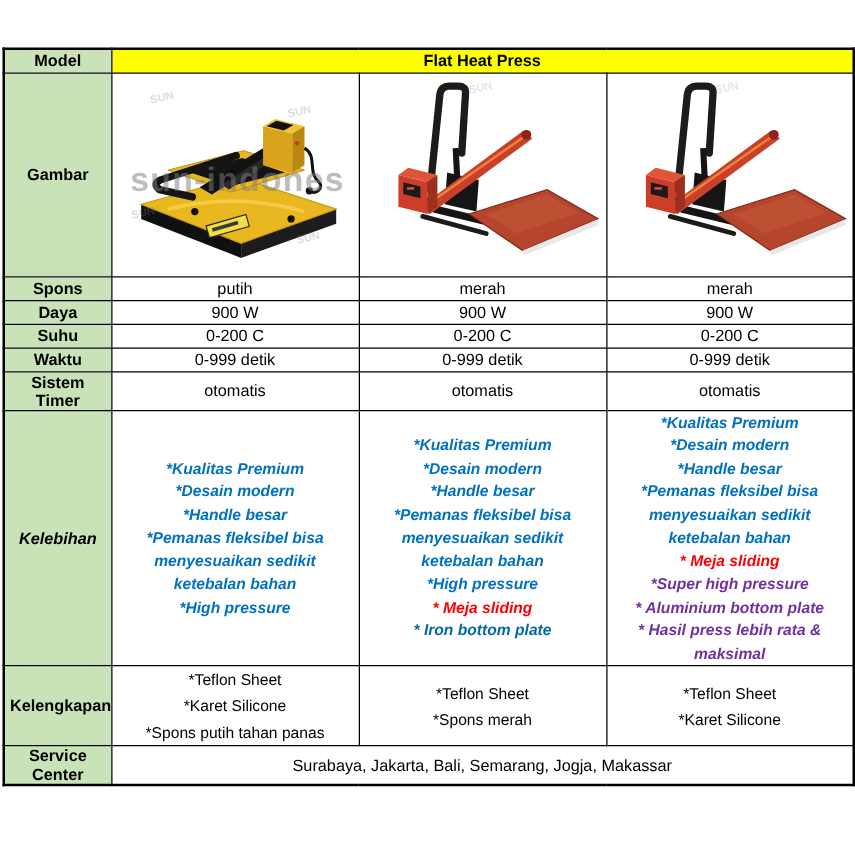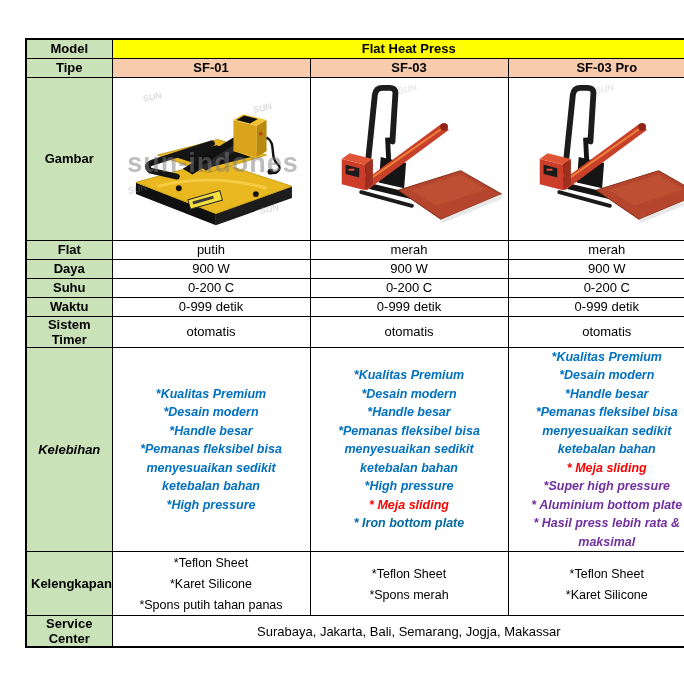--- a/index.html
+++ b/index.html
@@ -6,21 +6,21 @@
     --header-green:#c9e2b8;
     --model-yellow:#ffff00;
     --tipe-peach:#f8cbad;
     --blue:#0070c0;
     --red:#ff0000;
     --purple:#7030a0;
   }
   *{box-sizing:border-box;margin:0;padding:0;}
   html,body{background:#fff;}
   body{font-family:"Liberation Sans",sans-serif;color:#000;}
-  .page{width:684px;height:684px;overflow:hidden;background:#fff;position:relative;padding-left:23px;}
+  .page{width:684px;height:684px;overflow:hidden;background:#fff;position:relative;}
   table.cmp{
     border-collapse:collapse;
     table-layout:fixed;
     width:680px;
     margin:38px 2px 0 2px;
     border:2px solid #000;
   }
   table.cmp td{
     border:1.5px solid #000;
     font-size:13px;
@@ -73,26 +73,20 @@
         <col style="width:198px">
         <col style="width:198px">
     </colgroup>
 
     <tbody>
         <tr class="r-s">
       <td class="hdr">Model</td>
       <td class="model-val" colspan="3">Flat Heat Press</td>
     </tr>
 
-    <tr class="r-s">
-      <td class="hdr">Tipe</td>
-      <td class="tipe-val">SF-01</td>
-      <td class="tipe-val">SF-03</td>
-      <td class="tipe-val">SF-03 Pro</td>
-    </tr>
 
 
     <tr class="r-gambar">
       <td class="hdr">Gambar</td>
 
       <td class="img-cell">
         <div class="imgwrap">
           <svg width="186" height="156" viewBox="0 0 190 160">
 
             <polygon points="18,104 100,136 100,148 18,116" fill="#101010"></polygon>
@@ -184,21 +178,21 @@
             <polygon points="50,86 58,80 58,106 50,112" fill="#9e2f1e"></polygon>
             <polygon points="30,86 44,89.5 44,99 30,95.5" fill="#1b1b1b"></polygon>
             <rect x="33" y="90" width="6" height="2" fill="#e74c3c"></rect>
           </svg>
           <div class="wm-small wm-top">SUN</div>
         </div>
       </td>
     </tr>
 
     <tr class="r-s">
-      <td class="hdr">Flat</td>
+      <td class="hdr">Spons</td>
       <td>putih</td>
       <td>merah</td>
       <td>merah</td>
     </tr>
 
     <tr class="r-s">
       <td class="hdr">Daya</td>
       <td>900 W</td>
       <td>900 W</td>
       <td>900 W</td>

